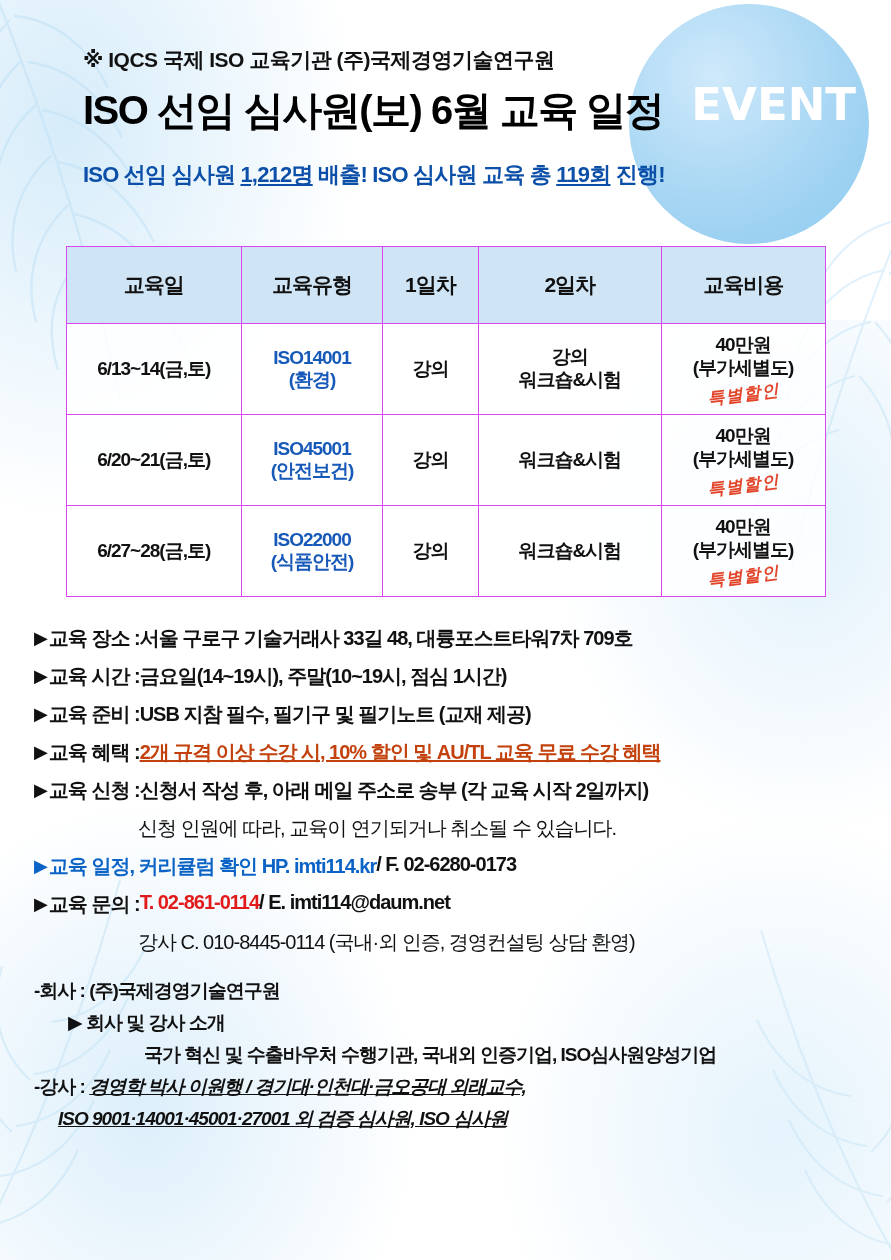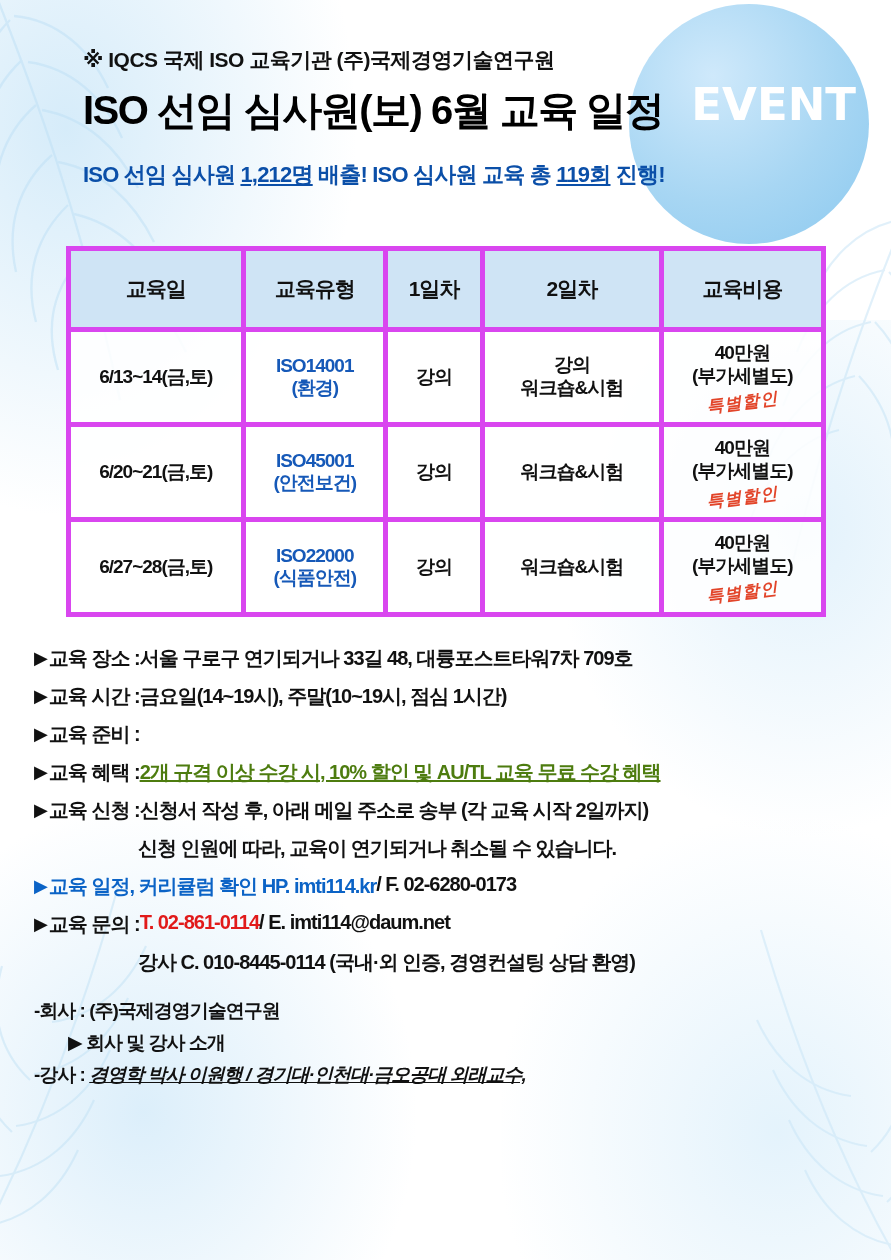--- a/index.html
+++ b/index.html
@@ -57,21 +57,21 @@
   .subtitle u{text-decoration:underline;}
 
   
   table.schedule{
     margin:56px auto 0 auto;
     border-collapse:collapse;
     width:760px;
     background:rgba(255,255,255,.86);
   }
   table.schedule th, table.schedule td{
-    border:5px solid #d946ef;
+    border:1px solid #d946ef;
     text-align:center;
     vertical-align:middle;
   }
   table.schedule thead th{
     background:#cfe4f5;
     font-size:21px;font-weight:bold;color:#111;
     height:74px;letter-spacing:-1px;
   }
   table.schedule td{
     height:88px;font-size:19px;font-weight:bold;letter-spacing:-1px;
@@ -87,23 +87,23 @@
     letter-spacing:1px;transform:rotate(-7deg);margin-top:4px;
   }
 
   
   .info{margin:28px 0 0 34px;font-size:20px;letter-spacing:-1px;}
   .info .row{margin-bottom:11px;display:flex;align-items:flex-start;}
   .arrow{margin-right:2px;font-size:18px;line-height:1.45;}
   .lbl{font-weight:bold;white-space:nowrap;}
   .val{font-weight:bold;}
   .red{color:#e11a1a;}
-  .red-u{color:#4d7c0f;text-decoration:underline;}
+  .red-u{color:#c2410c;text-decoration:underline;}
   .blue{color:#0b63c6;}
-  .indent{margin-left:104px;font-weight:bold;}
+  .indent{margin-left:104px;font-weight:normal;}
 
   
   .company{margin:22px 0 0 34px;font-size:19px;letter-spacing:-1px;font-weight:bold;}
   .company .line{margin-bottom:6px;}
   .company .ind1{margin-left:24px;}
   .company .ind2{margin-left:110px;}
   .company .ind3{margin-left:34px;}
   .company u{text-decoration:underline;}
   .it{font-style:italic;}
 </style>
@@ -252,32 +252,33 @@
         </td>
       </tr>
     </tbody>
   </table>
 
   <div class="info">
 
     <div class="row">
       <span class="arrow">▶</span>
       <span class="lbl">교육 장소 : </span>
-      <span class="val">서울 구로구 연기되거나 33길 48, 대륭포스트타워7차 709호</span>
+      <span class="val">서울 구로구 기술거래사 33길 48, 대륭포스트타워7차 709호</span>
     </div>
 
     <div class="row">
       <span class="arrow">▶</span>
       <span class="lbl">교육 시간 : </span>
       <span class="val">금요일(14~19시), 주말(10~19시, 점심 1시간)</span>
     </div>
 
     <div class="row">
       <span class="arrow">▶</span>
       <span class="lbl">교육 준비 : </span>
+      <span class="val">USB 지참 필수, 필기구 및 필기노트 (교재 제공)</span>
     </div>
 
     <div class="row">
       <span class="arrow">▶</span>
       <span class="lbl">교육 혜택 : </span>
       <span class="val red-u">2개 규격 이상 수강 시, 10% 할인 및 AU/TL 교육 무료 수강 혜택</span>
     </div>
 
     <div class="row">
       <span class="arrow">▶</span>
@@ -304,18 +305,20 @@
     <div class="row indent">
       <span>강사 C. 010-8445-0114 (국내·외 인증, 경영컨설팅 상담 환영)</span>
     </div>
   </div>
 
   <div class="company">
     <div class="line">
       <span>-회사 : </span><span>(주)국제경영기술연구원</span>
     </div>
     <div class="line ind3">▶ 회사 및 강사 소개</div>
+    <div class="line ind2">국가 혁신 및 수출바우처 수행기관, 국내외 인증기업, ISO심사원양성기업</div>
     <div class="line">
       <span>-강사 : </span><u class="it">경영학 박사 이원행  /  경기대·인천대·금오공대 외래교수,</u>
     </div>
+    <div class="line ind1"><u class="it">ISO 9001·14001·45001·27001 외 검증 심사원, ISO 심사원</u></div>
   </div>
 
 </div>
 
 </body></html>

